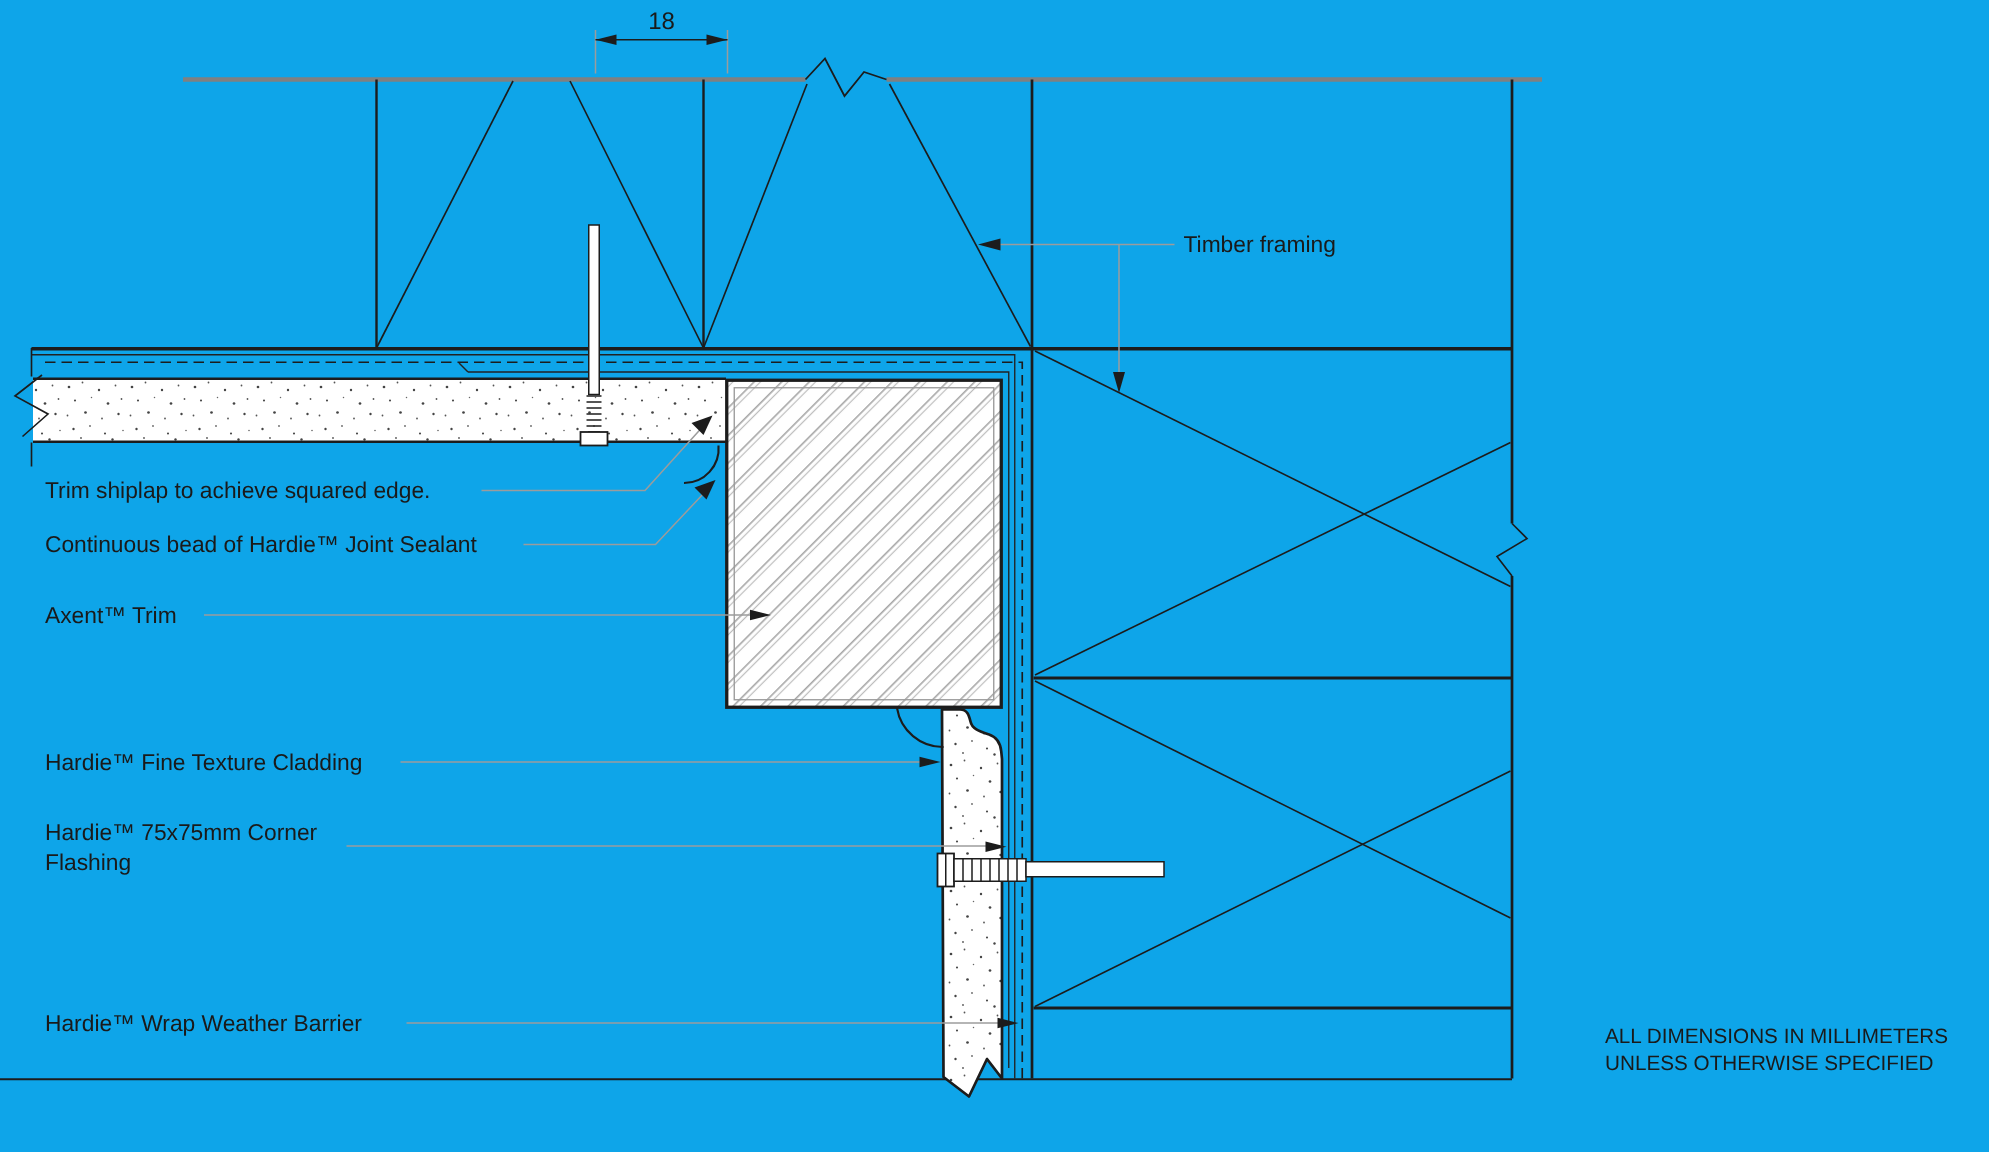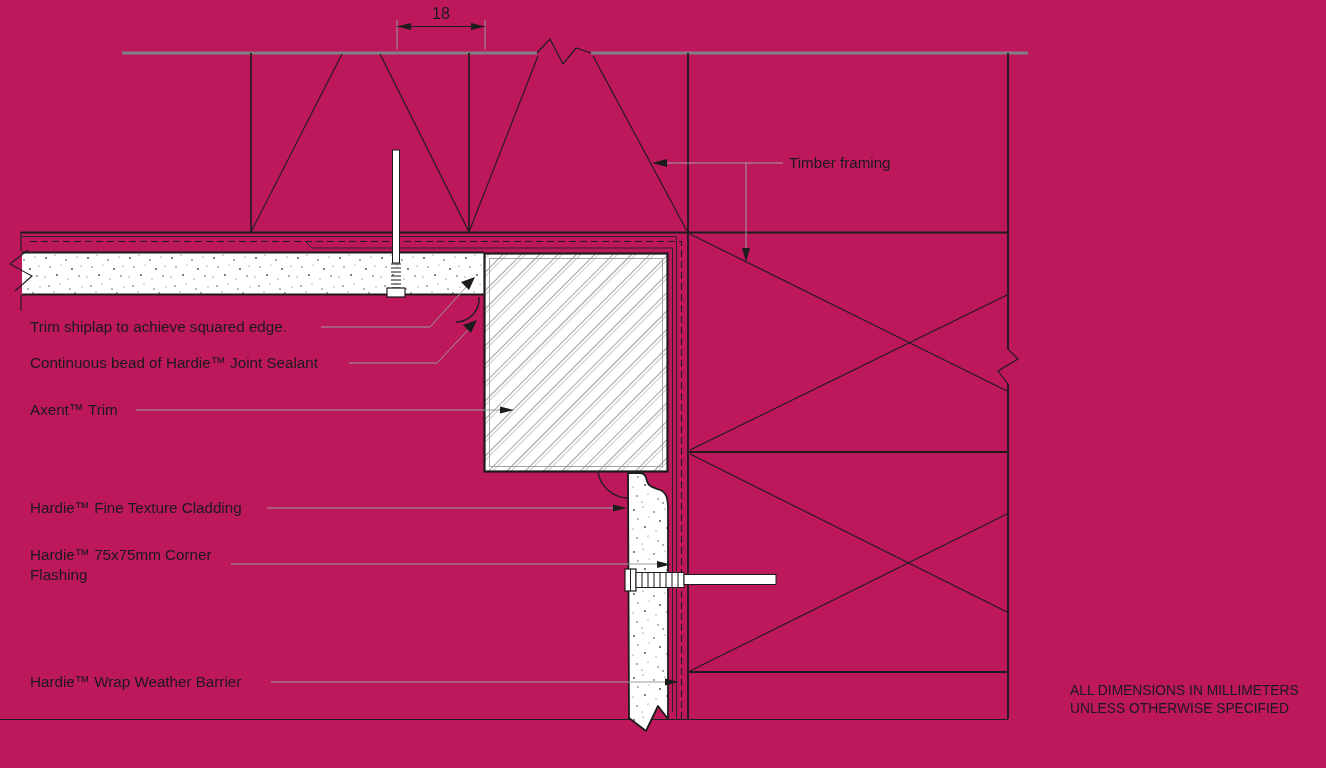--- a/index.html
+++ b/index.html
@@ -8,21 +8,21 @@
     background: #ffffff;
     width: 1326px;
     height: 768px;
     overflow: hidden;
     font-family: "Liberation Sans", sans-serif;
   }
   #drawing-root {
     position: relative;
     width: 1326px;
     height: 768px;
-    background: #be185d;
+    background: #0ea5e9;
   }
   svg { display: block; }
   text {
     font-family: "Liberation Sans", sans-serif;
     fill: #1a1a1a;
   }
   .label { font-size: 15.2px; }
   .dim-text { font-size: 16px; }
   .note-text { font-size: 13.8px; }
 </style>

